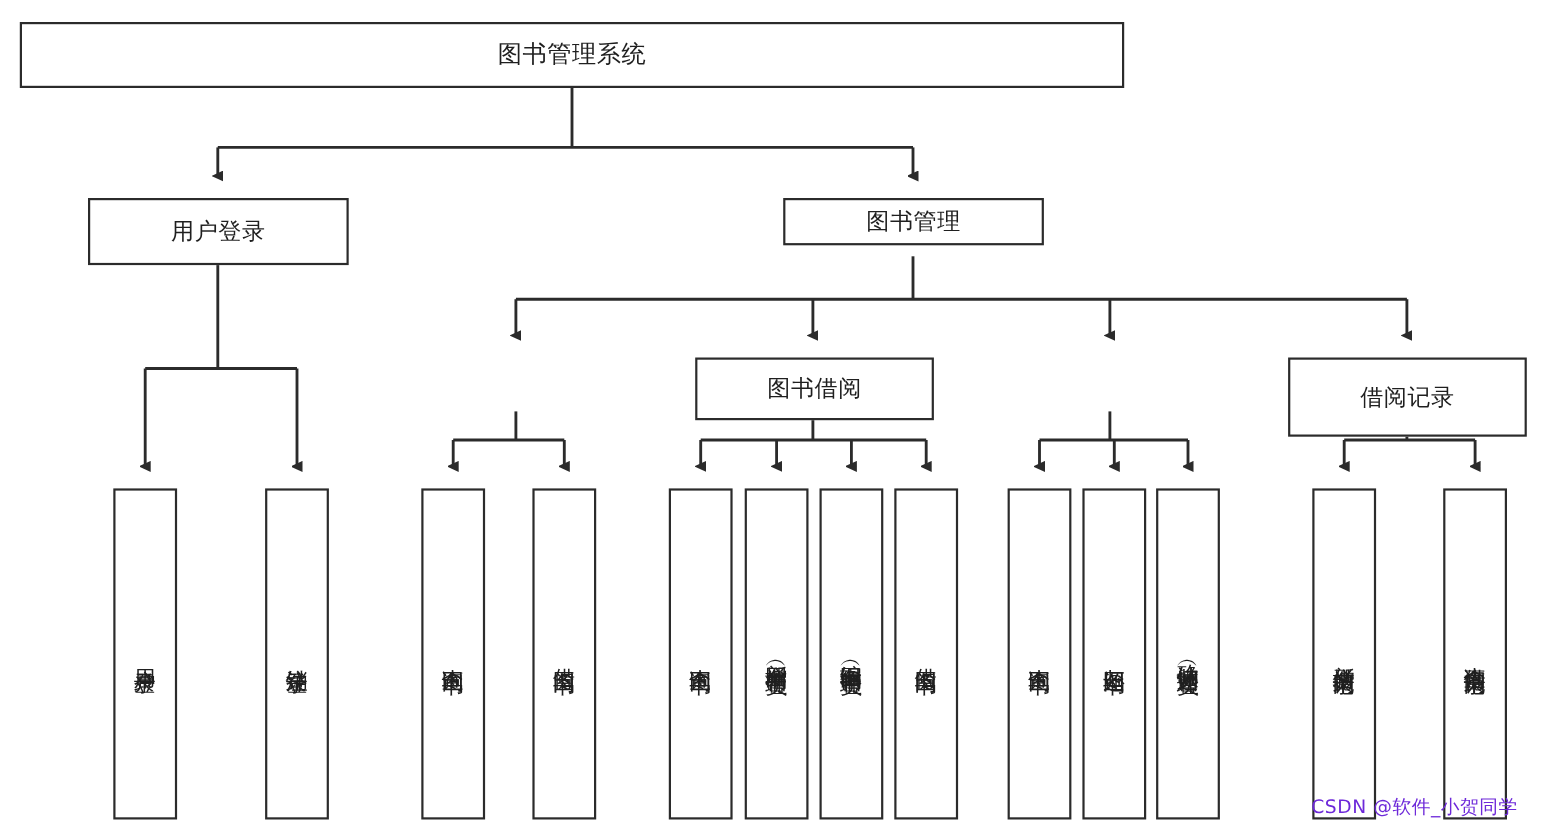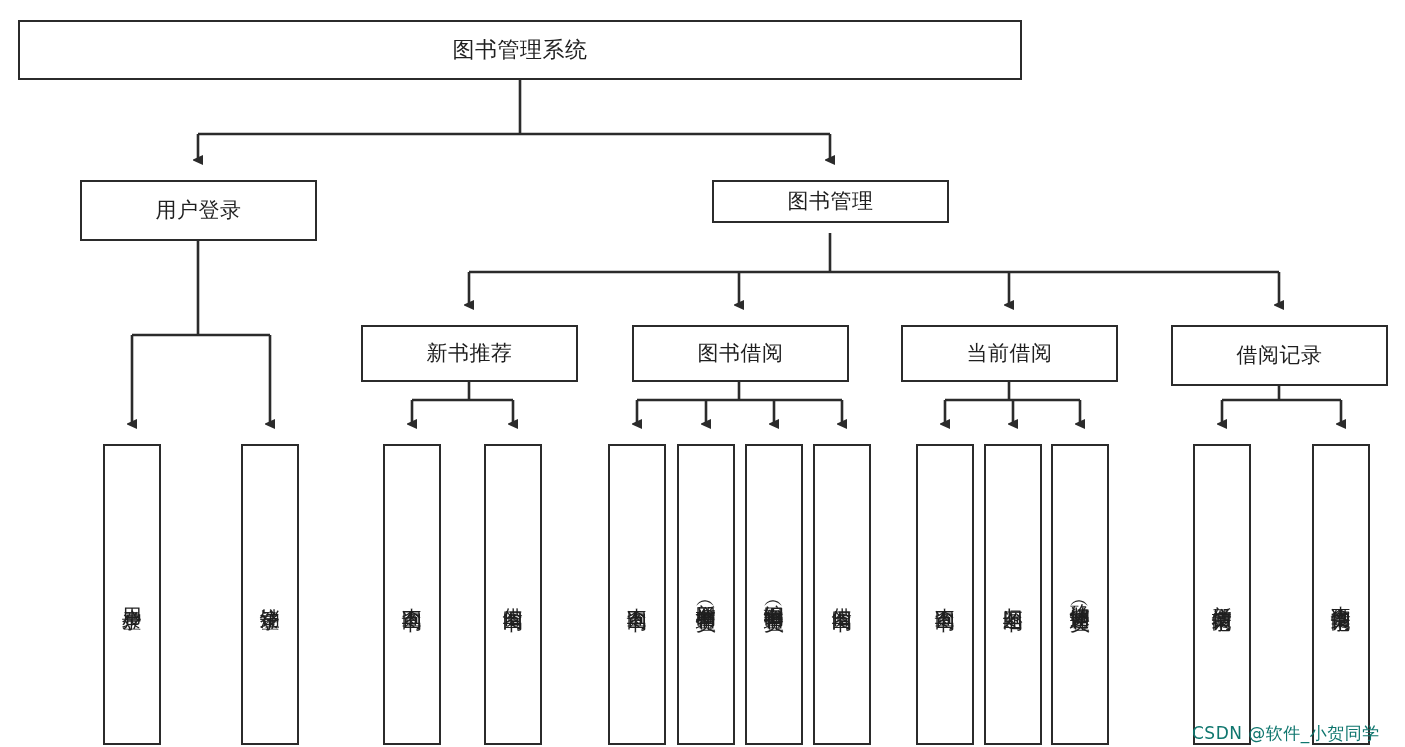--- a/index.html
+++ b/index.html
@@ -69,21 +69,21 @@
   }
   .leaf-inner {
     width: 100%;
     height: 100%;
     display: flex;
     align-items: center;
     justify-content: center;
   }
   .watermark {
     position: absolute;
-    color: #0f766e;
+    color: #6d28d9;
     font-size: 17px;
     white-space: nowrap;
     letter-spacing: 0.5px;
   }
 </style>
 </head>
 <body>
 
 <div id="canvas">
 
@@ -143,30 +143,24 @@
       <span class="node-label">图书管理系统</span>
     </div>
 
     <div class="node" style="left:80px; top:172px; width:237px; height:61px;">
       <span class="node-label">用户登录</span>
     </div>
     <div class="node" style="left:712px; top:172px; width:237px; height:43px;">
       <span class="node-label">图书管理</span>
     </div>
 
-    <div class="node" style="left:361px; top:317px; width:217px; height:57px;">
-      <span class="node-label">新书推荐</span>
-    </div>
     <div class="node" style="left:632px; top:317px; width:217px; height:57px;text-align:right;">
       <span class="node-label">图书借阅</span>
     </div>
-    <div class="node" style="left:901px; top:317px; width:217px; height:57px;">
-      <span class="node-label">当前借阅</span>
-    </div>
-    <div class="node" style="left:1171px; top:317px; width:217px; height:61px;align-items:center;">
+    <div class="node" style="left:1171px; top:317px; width:217px; height:72px;align-items:center;">
       <span class="node-label">借阅记录</span>
     </div>
 
     <div class="node leaf" style="left:103px; top:436px; width:58px; height:301px;">
       <div class="leaf-inner">
         <span class="node-label">用户登录</span>
       </div>
     </div>
     <div class="node leaf" style="left:241px; top:436px; width:58px; height:301px;">
       <div class="leaf-inner">

